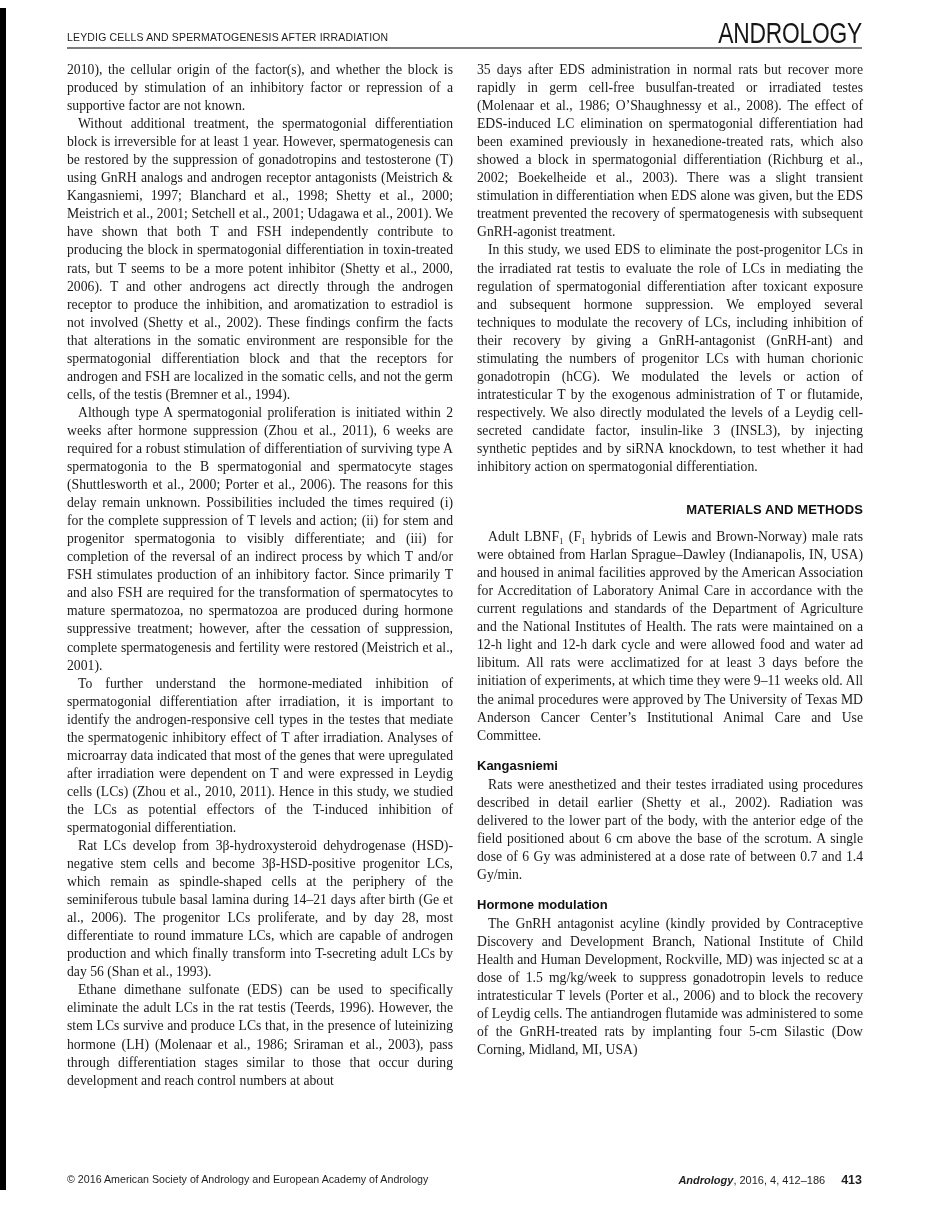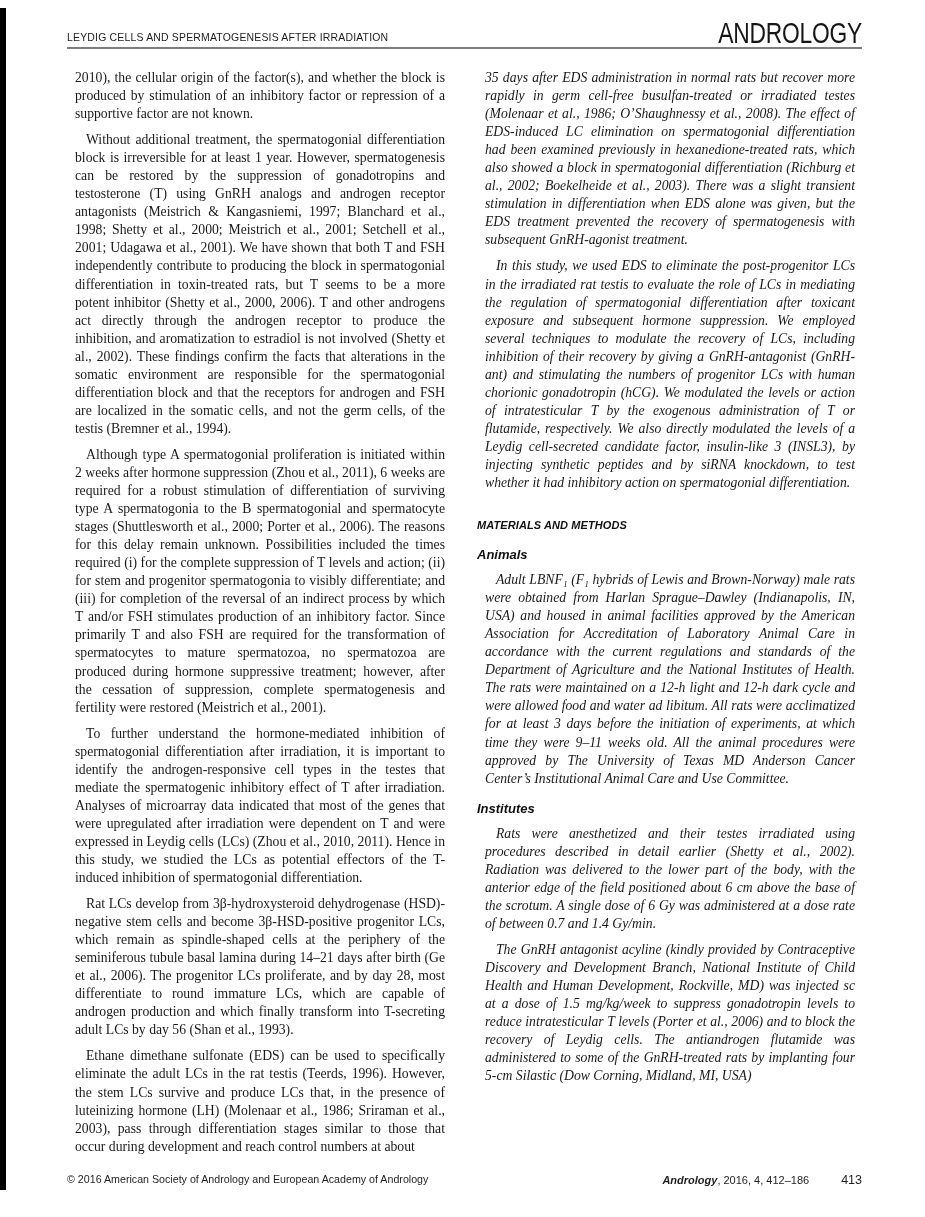--- a/index.html
+++ b/index.html
@@ -67,31 +67,31 @@
   }
   .column {
     position: absolute;
     top: 61px;
     width: 386px;
     font-size: 13.7px;
     line-height: 18.05px;
     text-align: justify;
   }
   .column-left { left: 67px; }
-  .column-right { left: 477px; font-style: italic; }
-  .par { margin: 8px; }
+  .column-right { left: 477px; }
+  .par { margin: 0; }
   .par.indent { text-indent: 11px; }
   .section-heading {
     font-family: "Liberation Sans", sans-serif;
     font-weight: bold;
-    font-size: 11px;
+    font-size: 13px;
     letter-spacing: 0.1px;
     color: #111111;
     margin: 25px 0 10px 0;
-    text-align: left;
+    text-align: right;
     line-height: 17px;
   }
   .subsection-heading {
     font-family: "Liberation Sans", sans-serif;
     font-weight: bold;
     font-size: 13px;
     color: #111111;
     margin: 13px 0 2px 0;
     text-align: left;
     line-height: 16px;
@@ -119,23 +119,23 @@
     position: absolute;
     right: 0;
     top: 2px;
     white-space: nowrap;
   }
   .citation .journal-italic {
     font-style: italic;
     font-weight: bold;
   }
   .citation .page-number {
-    font-weight: normal;
+    font-weight: bold;
     font-size: 12.5px;
-    margin-left: 32px;
+    margin-left: 16px;
   }
 </style>
 </head>
 <body>
 
 <div class="scan-bar"></div>
 
 <div class="page-header">
   <span class="running-title">LEYDIG CELLS AND SPERMATOGENESIS AFTER IRRADIATION</span>
   <span class="journal-wordmark">ANDROLOGY</span>
@@ -150,25 +150,25 @@
   <p class="par indent">Rat LCs develop from 3β-hydroxysteroid dehydrogenase (HSD)-negative stem cells and become 3β-HSD-positive progenitor LCs, which remain as spindle-shaped cells at the periphery of the seminiferous tubule basal lamina during 14–21 days after birth (Ge et al., 2006). The progenitor LCs proliferate, and by day 28, most differentiate to round immature LCs, which are capable of androgen production and which finally transform into T-secreting adult LCs by day 56 (Shan et al., 1993).</p>
   <p class="par indent">Ethane dimethane sulfonate (EDS) can be used to specifically eliminate the adult LCs in the rat testis (Teerds, 1996). However, the stem LCs survive and produce LCs that, in the presence of luteinizing hormone (LH) (Molenaar et al., 1986; Sriraman et al., 2003), pass through differentiation stages similar to those that occur during development and reach control numbers at about</p>
 </div>
 
 <div class="column column-right">
   <p class="par">35 days after EDS administration in normal rats but recover more rapidly in germ cell-free busulfan-treated or irradiated testes (Molenaar et al., 1986; O’Shaughnessy et al., 2008). The effect of EDS-induced LC elimination on spermatogonial differentiation had been examined previously in hexanedione-treated rats, which also showed a block in spermatogonial differentiation (Richburg et al., 2002; Boekelheide et al., 2003). There was a slight transient stimulation in differentiation when EDS alone was given, but the EDS treatment prevented the recovery of spermatogenesis with subsequent GnRH-agonist treatment.</p>
   <p class="par indent">In this study, we used EDS to eliminate the post-progenitor LCs in the irradiated rat testis to evaluate the role of LCs in mediating the regulation of spermatogonial differentiation after toxicant exposure and subsequent hormone suppression. We employed several techniques to modulate the recovery of LCs, including inhibition of their recovery by giving a GnRH-antagonist (GnRH-ant) and stimulating the numbers of progenitor LCs with human chorionic gonadotropin (hCG). We modulated the levels or action of intratesticular T by the exogenous administration of T or flutamide, respectively. We also directly modulated the levels of a Leydig cell-secreted candidate factor, insulin-like 3 (INSL3), by injecting synthetic peptides and by siRNA knockdown, to test whether it had inhibitory action on spermatogonial differentiation.</p>
 
   <h2 class="section-heading">MATERIALS AND METHODS</h2>
 
-  <h3 class="subsection-heading">Animals</h3>
   <p class="par indent">Adult LBNF₁ (F₁ hybrids of Lewis and Brown-Norway) male rats were obtained from Harlan Sprague–Dawley (Indianapolis, IN, USA) and housed in animal facilities approved by the American Association for Accreditation of Laboratory Animal Care in accordance with the current regulations and standards of the Department of Agriculture and the National Institutes of Health. The rats were maintained on a 12-h light and 12-h dark cycle and were allowed food and water ad libitum. All rats were acclimatized for at least 3 days before the initiation of experiments, at which time they were 9–11 weeks old. All the animal procedures were approved by The University of Texas MD Anderson Cancer Center’s Institutional Animal Care and Use Committee.</p>
 
-  <h3 class="subsection-heading">Institutes</h3>
+  <h3 class="subsection-heading">Kangasniemi</h3>
   <p class="par indent">Rats were anesthetized and their testes irradiated using procedures described in detail earlier (Shetty et al., 2002). Radiation was delivered to the lower part of the body, with the anterior edge of the field positioned about 6 cm above the base of the scrotum. A single dose of 6 Gy was administered at a dose rate of between 0.7 and 1.4 Gy/min.</p>
 
+  <h3 class="subsection-heading">Hormone modulation</h3>
   <p class="par indent">The GnRH antagonist acyline (kindly provided by Contraceptive Discovery and Development Branch, National Institute of Child Health and Human Development, Rockville, MD) was injected sc at a dose of 1.5 mg/kg/week to suppress gonadotropin levels to reduce intratesticular T levels (Porter et al., 2006) and to block the recovery of Leydig cells. The antiandrogen flutamide was administered to some of the GnRH-treated rats by implanting four 5-cm Silastic (Dow Corning, Midland, MI, USA)</p>
 </div>
 
 <div class="page-footer">
   <span class="copyright">© 2016 American Society of Andrology and European Academy of Andrology</span>
   <span class="citation"><span class="journal-italic">Andrology</span><span>, 2016, 4, 412–186</span><span class="page-number">413</span></span>
 </div>
 
 </body></html>

